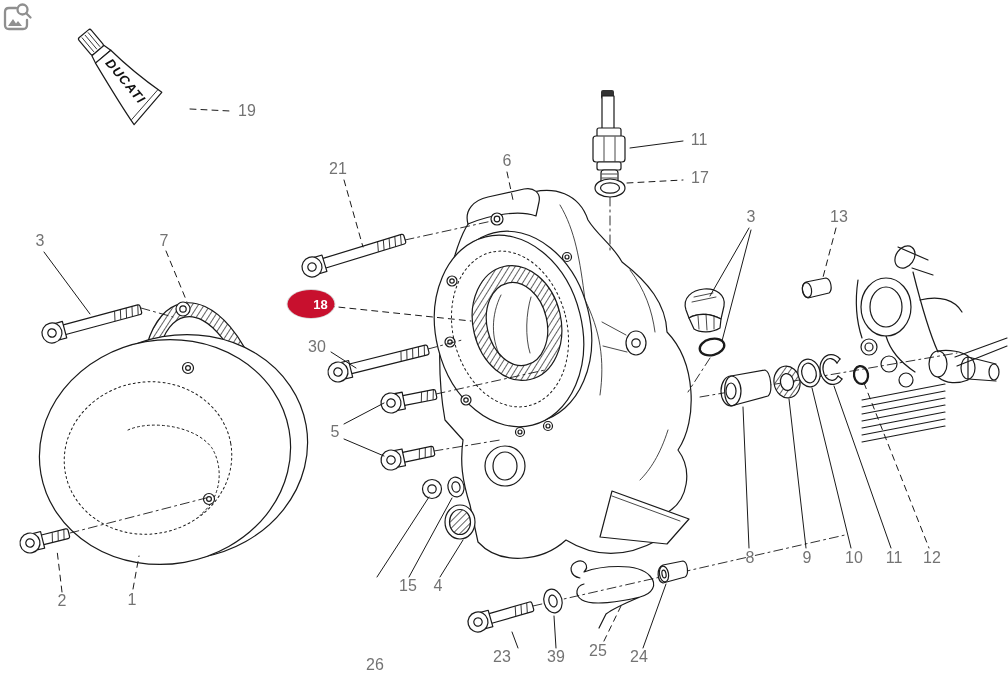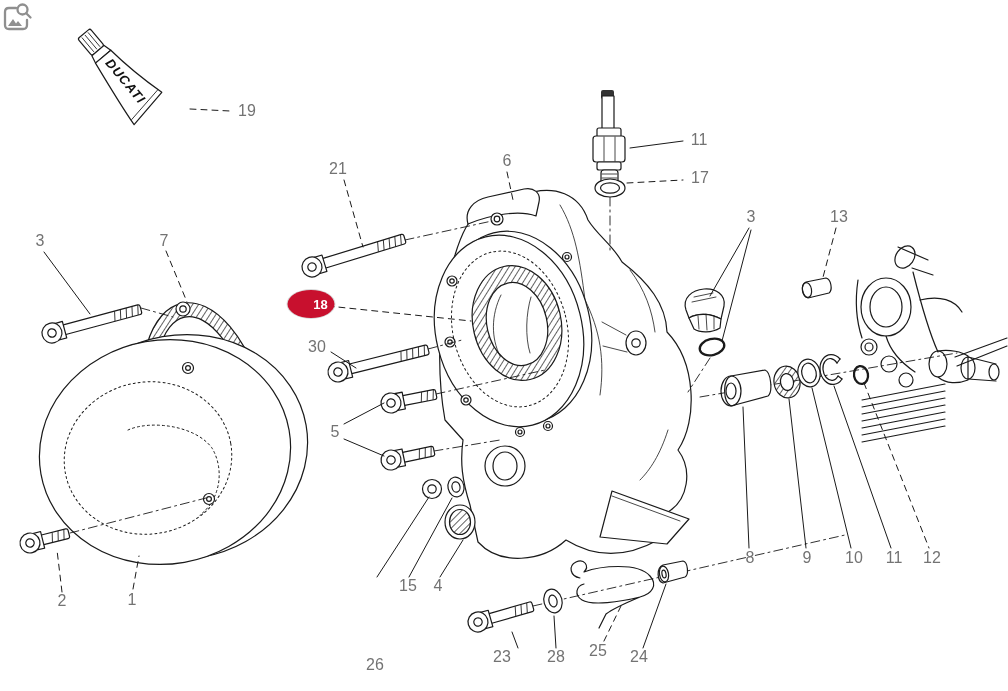--- a/index.html
+++ b/index.html
@@ -355,20 +355,20 @@
       <div class="callout" style="left: 932px; top: 558px;">12</div>
       <div class="callout" style="left: 839px; top: 217px;">13</div>
       <div class="callout" style="left: 751px; top: 217px;">3</div>
       <div class="callout" style="left: 408px; top: 586px; text-align: center;">15</div>
       <div class="callout" style="left: 699px; top: 140px;">11</div>
       <div class="callout" style="left: 700px; top: 178px;">17</div>
       <div class="callout hl" style="left: 311px; top: 304px;">18</div>
       <div class="callout" style="left: 247px; top: 111px;">19</div>
       <div class="callout" style="left: 317px; top: 347px;">30</div>
       <div class="callout" style="left: 338px; top: 169px;">21</div>
-      <div class="callout" style="left: 556px; top: 657px;">28</div>
+      <div class="callout" style="left: 556px; top: 657px;">39</div>
       <div class="callout" style="left: 502px; top: 657px;">23</div>
       <div class="callout" style="left: 639px; top: 657px;">24</div>
       <div class="callout" style="left: 598px; top: 651px;">25</div>
       <div class="callout" style="left: 375px; top: 620px; margin-top: 45px;">26</div>
     </div>
 
 </div>
 
 </body></html>

